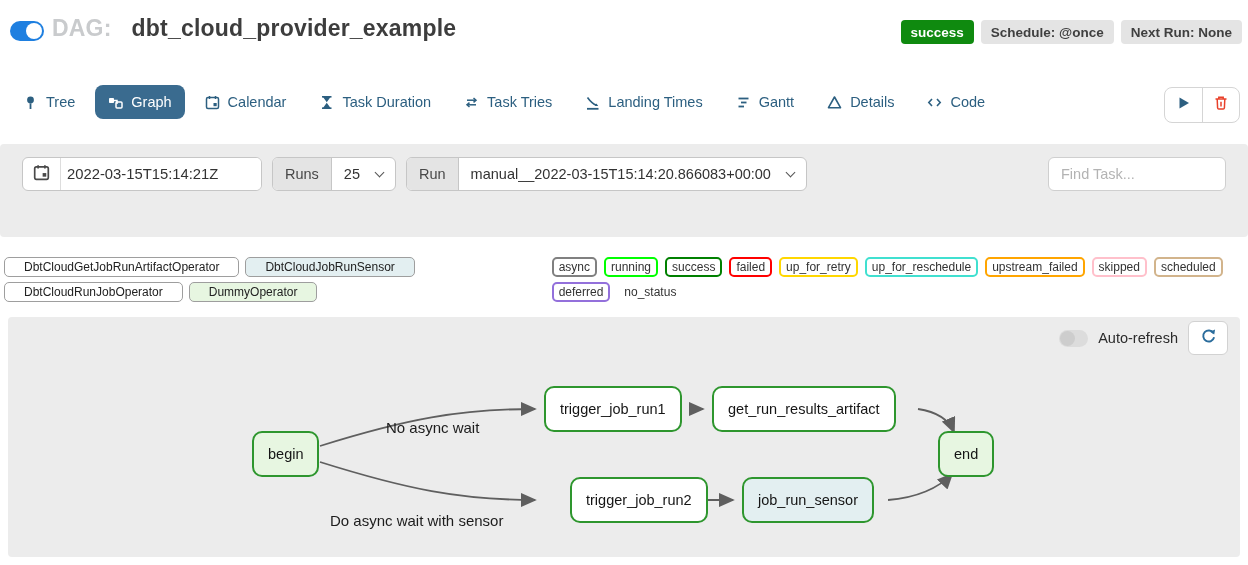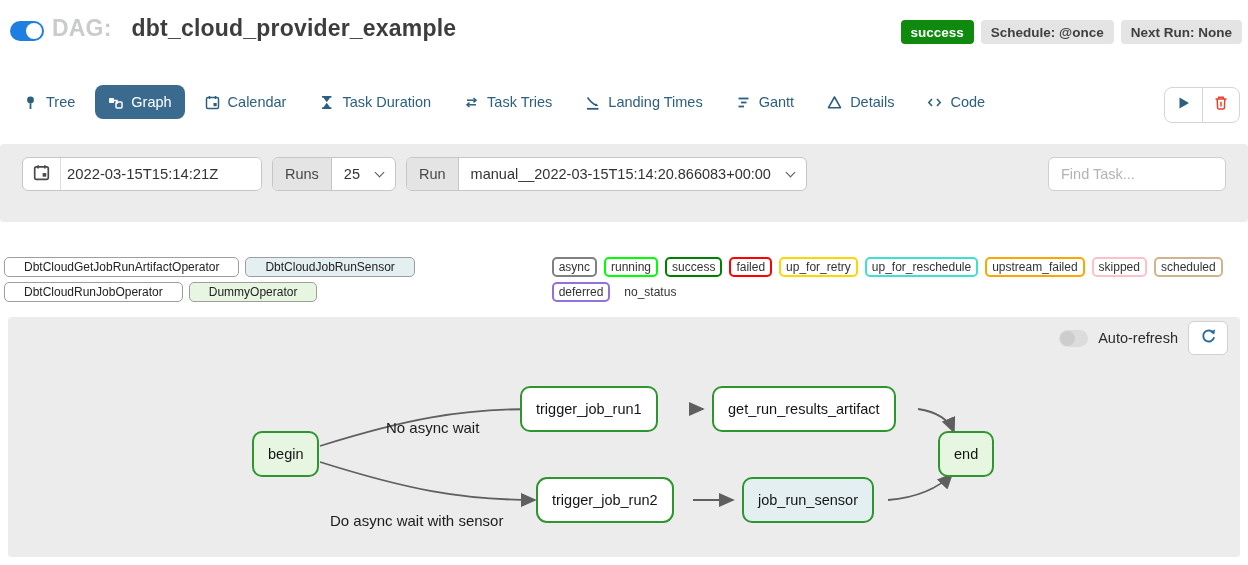--- a/index.html
+++ b/index.html
@@ -28,21 +28,21 @@
   
   .tabs-row{position:absolute;left:10px;top:85px;display:flex;align-items:center;gap:7px;}
   .tab{display:flex;align-items:center;gap:8px;color:var(--tab-blue);font-size:14.5px;font-weight:500;padding:9px 13px;border-radius:8px;cursor:pointer;white-space:nowrap;}
   .tab.active{background:var(--tab-active);color:#fff;}
   .tab svg{display:block;}
   .dag-actions{position:absolute;right:8px;top:87px;display:flex;background:#fff;border:1px solid #d5d5d5;border-radius:8px;overflow:hidden;}
   .action-cell{width:37px;height:34px;display:flex;align-items:center;justify-content:center;cursor:pointer;}
   .action-cell + .action-cell{border-left:1px solid #d5d5d5;}
 
   
-  .filter-bar{position:absolute;left:0;right:0;top:144px;height:78px;background:var(--bar-bg);border-radius:4px;padding:13px 22px 0 22px;}
+  .filter-bar{position:absolute;left:0;right:0;top:144px;height:93px;background:var(--bar-bg);border-radius:4px;padding:13px 22px 0 22px;}
   .filter-row{display:flex;align-items:center;margin-bottom:8px;}
   .igroup{display:inline-flex;align-items:stretch;height:34px;border:1px solid var(--border-gray);border-radius:6px;background:#fff;overflow:hidden;}
   .igroup .cell{display:flex;align-items:center;padding:0 12px;font-size:14.5px;color:#333;white-space:nowrap;}
   .cell.lbl{background:#e4e4e4;border-right:1px solid var(--border-gray);color:#484848;}
   .cell.icon-cell{padding:0 10px;border-right:1px solid #ddd;}
   .cell.select{cursor:pointer;}
   .chev{width:7px;height:7px;border-right:1.8px solid #555;border-bottom:1.8px solid #555;transform:rotate(45deg);margin-left:16px;margin-top:-4px;}
   .date-input{border:0;outline:none;font-size:14.8px;color:#333;width:200px;padding:0 6px;font-family:inherit;}
   .find-task{margin-left:auto;width:178px;height:34px;border:1px solid #cfcfcf;border-radius:6px;padding:0 12px;font-size:14.5px;color:#7f1d1d;font-family:inherit;outline:none;background:#fff;}
   .find-task::placeholder{color:#b3b3b3;}
@@ -60,23 +60,23 @@
   
   .graph-panel{position:absolute;left:8px;right:8px;top:317px;height:240px;background:var(--bar-bg);border-radius:4px;}
   .autorefresh{position:absolute;top:4px;right:12px;display:flex;align-items:center;gap:10px;}
   .toggle-off{width:29px;height:17px;border-radius:9px;background:#dcdcdc;position:relative;cursor:pointer;}
   .toggle-off::after{content:"";position:absolute;left:1px;top:1px;width:15px;height:15px;border-radius:50%;background:#cdcdcd;}
   .ar-label{font-size:14.5px;color:#2b2b2b;}
   .refresh-btn{width:40px;height:34px;background:#fff;border:1px solid #d2d2d2;border-radius:6px;display:flex;align-items:center;justify-content:center;cursor:pointer;}
 
   .node{position:absolute;height:46px;border:2.5px solid var(--node-green);border-radius:10px;display:flex;align-items:center;justify-content:center;padding:0 14px;font-size:14.5px;font-weight:500;color:#151515;background:#fff;white-space:nowrap;cursor:pointer;}
   #n-begin{left:244px;top:114px;}
-  #n-tjr1{left:512px;top:69px;}
+  #n-tjr1{left:536px;top:69px;}
   #n-artifact{left:704px;top:69px;}
-  #n-tjr2{left:528px;top:160px;border-radius:11px;}
+  #n-tjr2{left:562px;top:160px;}
   #n-sensor{left:734px;top:160px;}
   #n-end{left:930px;top:114px;}
   .edges{position:absolute;left:0;top:0;}
   .edge-label{position:absolute;font-size:15px;color:#1c1c1c;white-space:nowrap;}
   #el1{left:378px;top:102px;}
   #el2{left:322px;top:195px;}
 </style>
 </head>
 <body>
 

